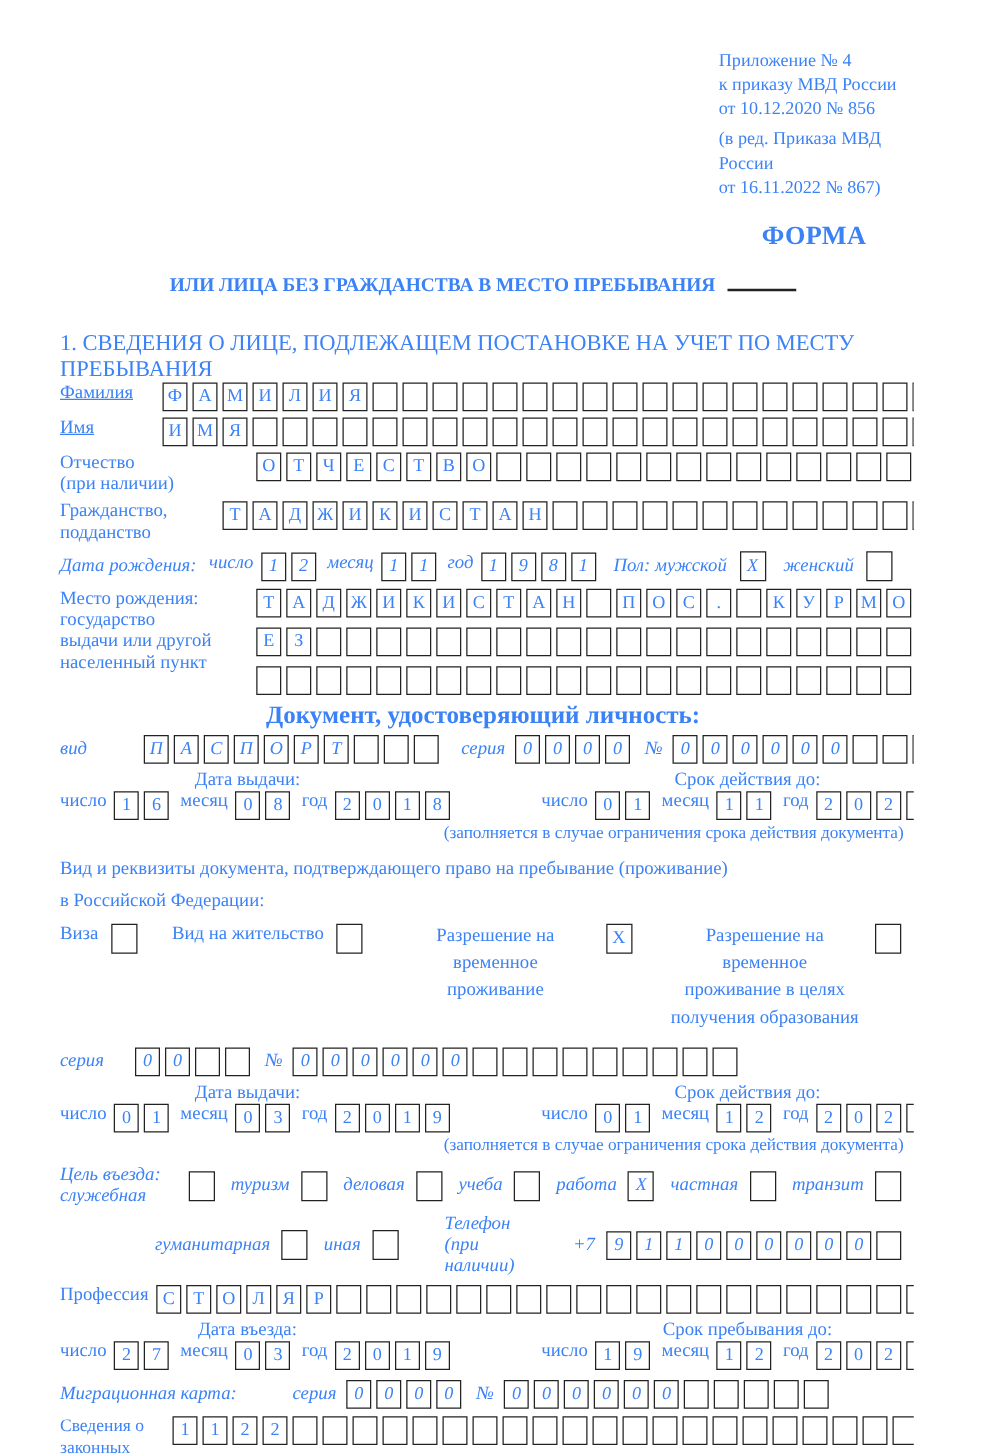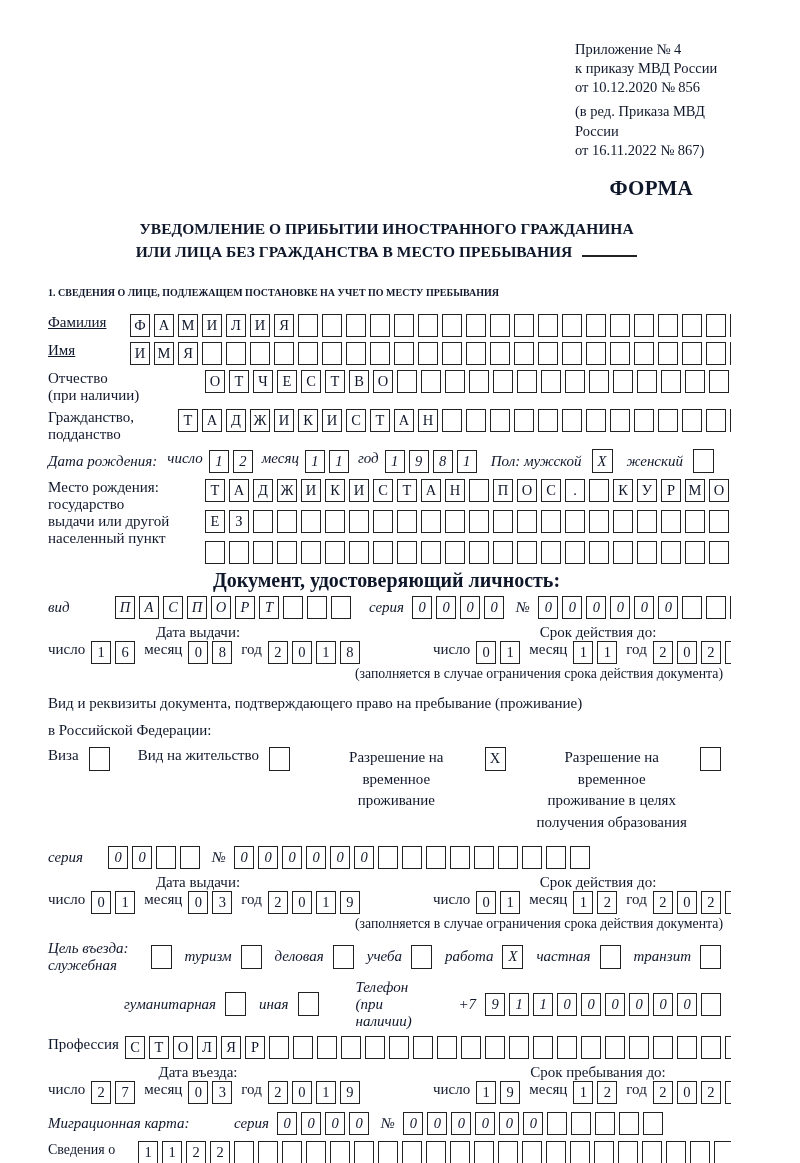--- a/index.html
+++ b/index.html
@@ -1,28 +1,28 @@
 <!DOCTYPE html>
 <html><head>
 <meta charset="utf-8">
 <style>
   html,body{margin:0;padding:0;background:#fff;}
   .page{
-    width:731px;height:1163px;box-sizing:border-box;background:#fff;color:#0f172a;
+    width:731px;height:1163px;box-sizing:border-box;background:#fff;color:#3b82f6;
     font-family:"Liberation Serif","DejaVu Serif",serif;font-size:15px;
     padding:40px 6px 10px 48px;overflow:hidden;position:relative;
   }
   
   .appendix{margin-left:527px;font-size:14.5px;line-height:1.32;}
   .appendix .amend{margin-top:5px;}
   .forma{font-weight:bold;text-align:right;padding-right:32px;margin-top:16px;font-size:21px;letter-spacing:.3px;}
   
   .title{text-align:center;font-weight:bold;font-size:15.5px;line-height:1.5;margin-top:16px;}
   .blank-underline{display:inline-block;width:55px;border-bottom:2px solid #222;height:12px;margin-left:10px;}
-  .sec-heading{font-weight:bold;font-size:10px;margin-top:24px;margin-bottom:16px;}
+  .sec-heading{font-weight:normal;font-size:18px;margin-top:24px;}
   
   .frow{display:flex;align-items:flex-start;margin-bottom:5px;}
   .frow.aic{align-items:center;font-style:italic;}
   .gap8{gap:8px;}.gap10{gap:10px;}.gap9{gap:9px;}
   .lbl{flex-shrink:0;line-height:17px;}
   .w82{width:82px;text-decoration:underline;}.w130{width:130px;}.w157{width:157px;}.w59{width:59px;}
   .w52{width:52px;}.w77{width:77px;}.w90{width:90px;white-space:nowrap;font-size:14px;}
   .w178{width:178px;}
   .cellrow{display:inline-flex;flex-wrap:nowrap;}
   .cell{
@@ -58,21 +58,20 @@
     <div>Приложение № 4</div>
     <div>к приказу МВД России</div>
     <div>от 10.12.2020 № 856</div>
     <div class="amend">(в ред. Приказа МВД России</div>
     <div>от 16.11.2022 № 867)</div>
   </div>
 
   <div class="forma">ФОРМА</div>
 
   <div class="title">
-    <div>УВЕДОМЛЕНИЕ О ПРИБЫТИИ ИНОСТРАННОГО ГРАЖДАНИНА</div>
     <div><span>ИЛИ ЛИЦА БЕЗ ГРАЖДАНСТВА В МЕСТО ПРЕБЫВАНИЯ</span><span class="blank-underline"></span></div>
   </div>
 
   <div class="sec-heading">1. СВЕДЕНИЯ О ЛИЦЕ, ПОДЛЕЖАЩЕМ ПОСТАНОВКЕ НА УЧЕТ ПО МЕСТУ ПРЕБЫВАНИЯ</div>
 
   <div class="frow">
     <div class="lbl w82">Фамилия</div>
     <div class="cellrow">
         <span class="cell">Ф</span>
         <span class="cell">А</span>

